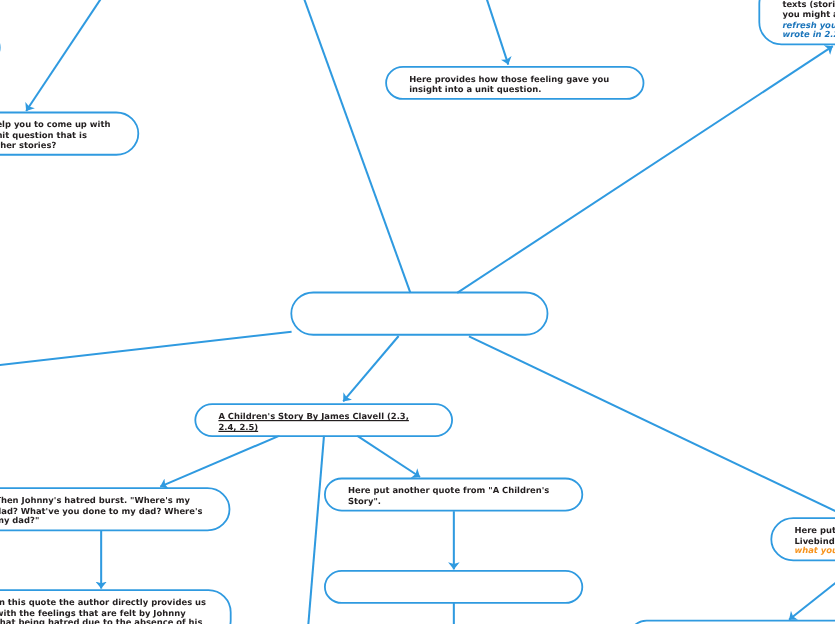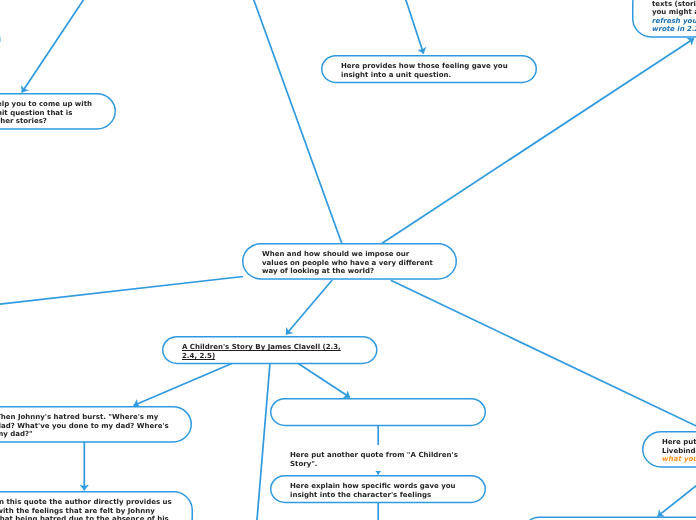--- a/index.html
+++ b/index.html
@@ -57,29 +57,27 @@
       <rect x="-214.75" y="26.25" width="214.50" height="26.69" rx="14.09" ry="14.09" fill="none" stroke="#2f9ae0" stroke-width="1.5"></rect>
       <rect x="524.75" y="517.14" width="214.50" height="26.69" rx="14.09" ry="14.09" fill="none" stroke="#2f9ae0" stroke-width="1.5"></rect>
     </svg>
 
   <div class="node" style="left:-28px;top:93px;width:144px;">help you to come up with unit question that is other stories?</div>
 
   <div class="node" style="left:321px;top:55px;width:216px;">Here provides how those feeling gave you insight into a unit question.</div>
 
   <div class="node" style="left:632px;top:-16px;width:215px;"><span>Here is a place to put a list of the other texts (stories, poems, films, novels) that you might also want to use. Go back and </span><span class="blue">refresh your memory of everything you wrote in 2.2 here.</span></div>
 
-  <div class="node" style="left:242px;top:243px;width:215px;">When and how should we impose our values on people who have a very different way of looking at the world?</div>
 
   <div class="node" style="left:162px;top:336px;width:215.5px;text-decoration:underline;">A Children's Story By James Clavell (2.3, 2.4, 2.5)</div>
 
   <div class="node" style="left:-24px;top:406px;width:216px;">Then Johnny's hatred burst. "Where's my dad? What've you done to my dad? Where's my dad?"</div>
 
-  <div class="node" style="left:270px;top:398px;width:216px;margin-top:46px;">Here put another quote from "A Children's Story".</div>
+  <div class="node" style="left:270px;top:398px;width:216px;">Here put another quote from "A Children's Story".</div>
 
-  <div class="node" style="left:270px;top:475px;width:216px;">Here explain how specific words gave you insight into the character's feelings</div>
 
   <div class="node" style="left:-23.5px;top:491px;width:216.5px;">In this quote the author directly provides us with the feelings that are felt by Johnny that being hatred due to the absence of his father.</div>
 
   <div class="node" style="left:642px;top:431px;width:215px;"><span>Here put a link to your own personal Livebinder here so that I am able to see </span><span class="orange">what you have done.</span></div>
   <div class="node" style="left:-215.5px;top:25.5px;width:216px;">Here explain how this quote gave you insight.</div>
 
   <div class="node" style="left:524px;top:516.4px;width:216px;">Here explain how these words gave you insight into the character's feelings.</div>
 </div>
 
 </body></html>

